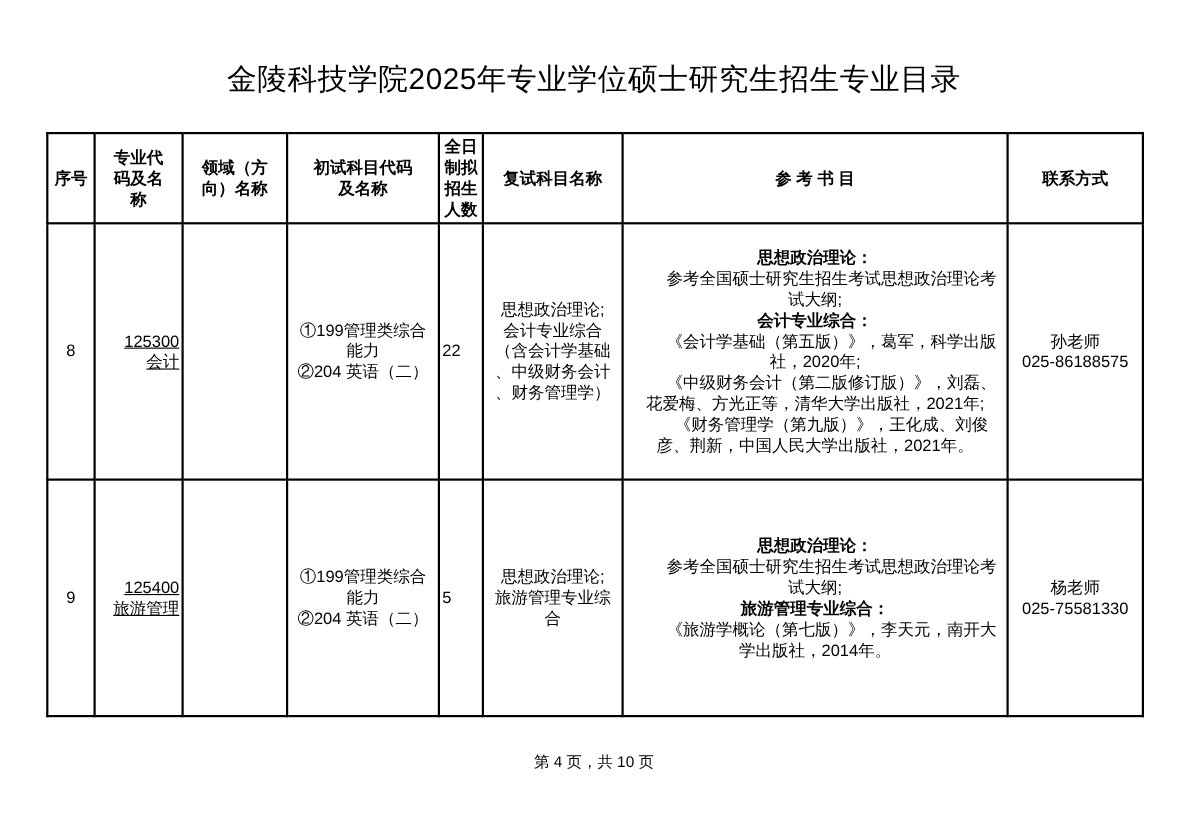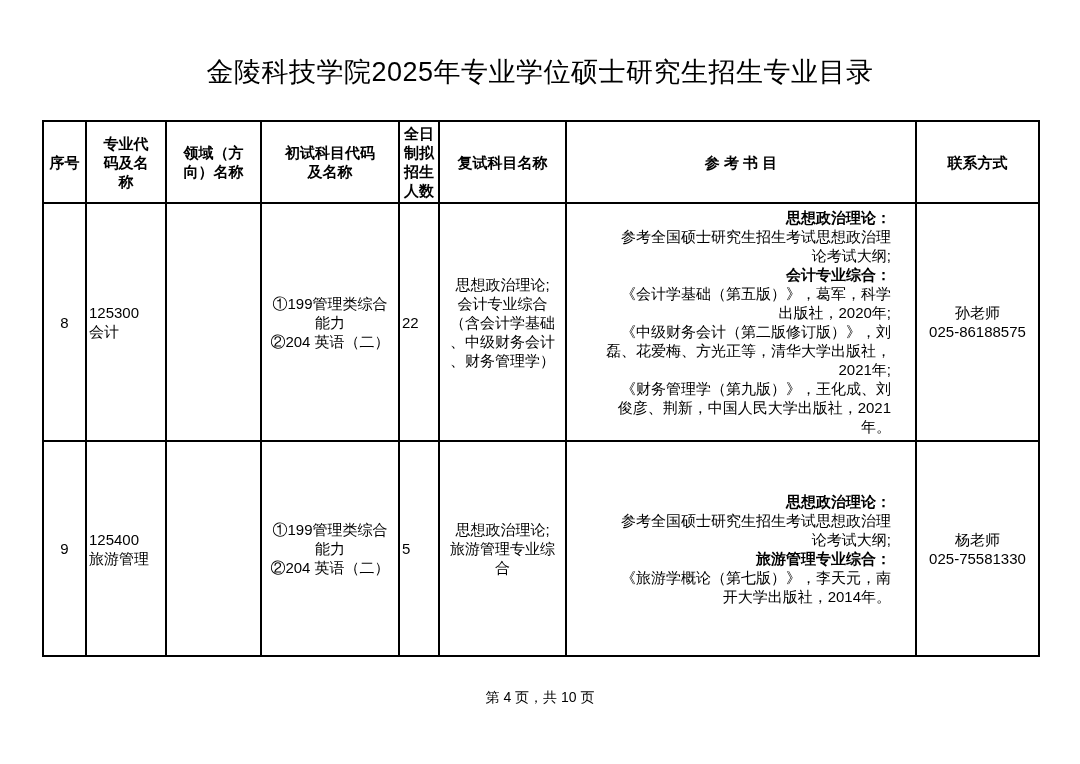--- a/index.html
+++ b/index.html
@@ -33,26 +33,26 @@
     text-align: center;
     white-space: pre-line;
     padding: 2px 2px;
     line-height: 19px;
   }
   tr.head-row   { height: 82px; }
   tr.body-row-0 { height: 233px; }
   tr.body-row-1 { height: 215px; }
 
   td.c-serial   { text-align: center; padding: 2px; }
-  td.c-major    { text-align: left; white-space: pre-line; line-height: 19px; padding: 2px; }
+  td.c-major    { text-align: right; white-space: pre-line; line-height: 19px; padding: 2px; text-decoration: underline; }
   td.c-field    { padding: 2px; }
   td.c-initial  { text-align: center; white-space: pre-line; line-height: 19px; padding: 2px 8px; margin-top: 16px; }
   td.c-num      { text-align: left; padding: 2px; }
   td.c-retest   { text-align: center; white-space: pre-line; line-height: 19px; padding: 2px; margin-left: 16px; }
-  td.c-ref      { text-align: right; padding: 4px 24px; line-height: 19px; }
+  td.c-ref      { text-align: center; padding: 4px 8px; line-height: 19px; }
   td.c-ref p    { margin: 0; }
   td.c-ref p.ref-bold   { font-weight: bold; }
   td.c-ref p.ref-indent { text-indent: 2em; }
   td.c-contact  { text-align: center; white-space: pre-line; line-height: 19px; padding: 2px; }
 
   .page-footer {
     margin-top: 32px;
     text-align: center;
     font-size: 14px;
   }

